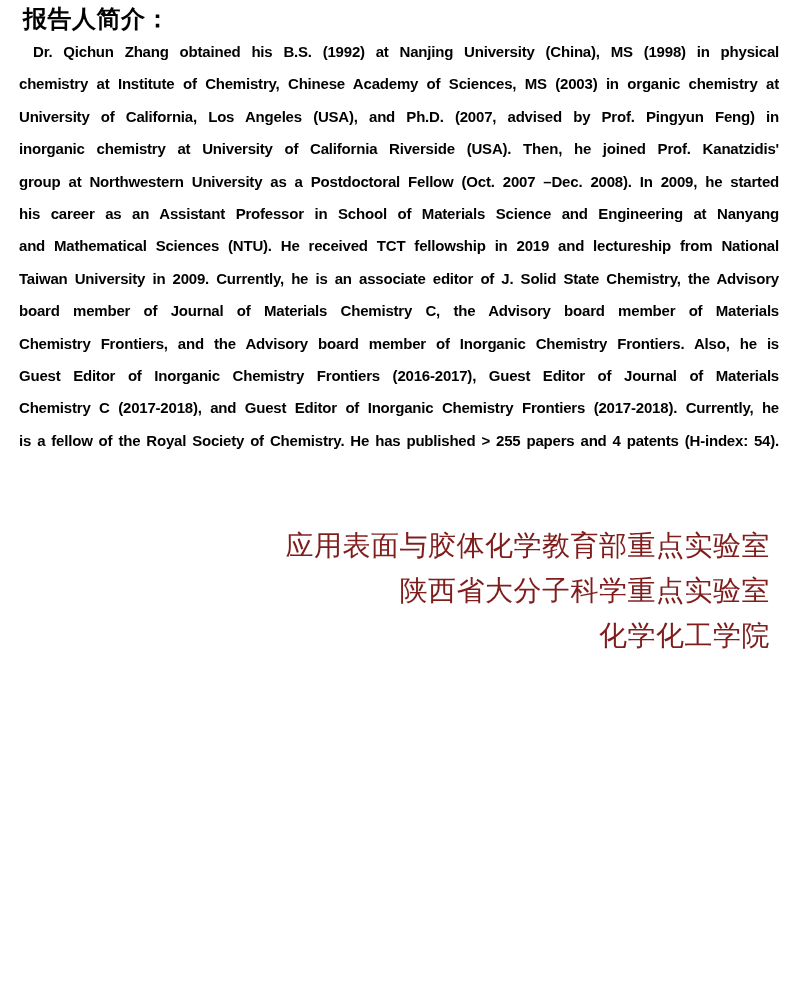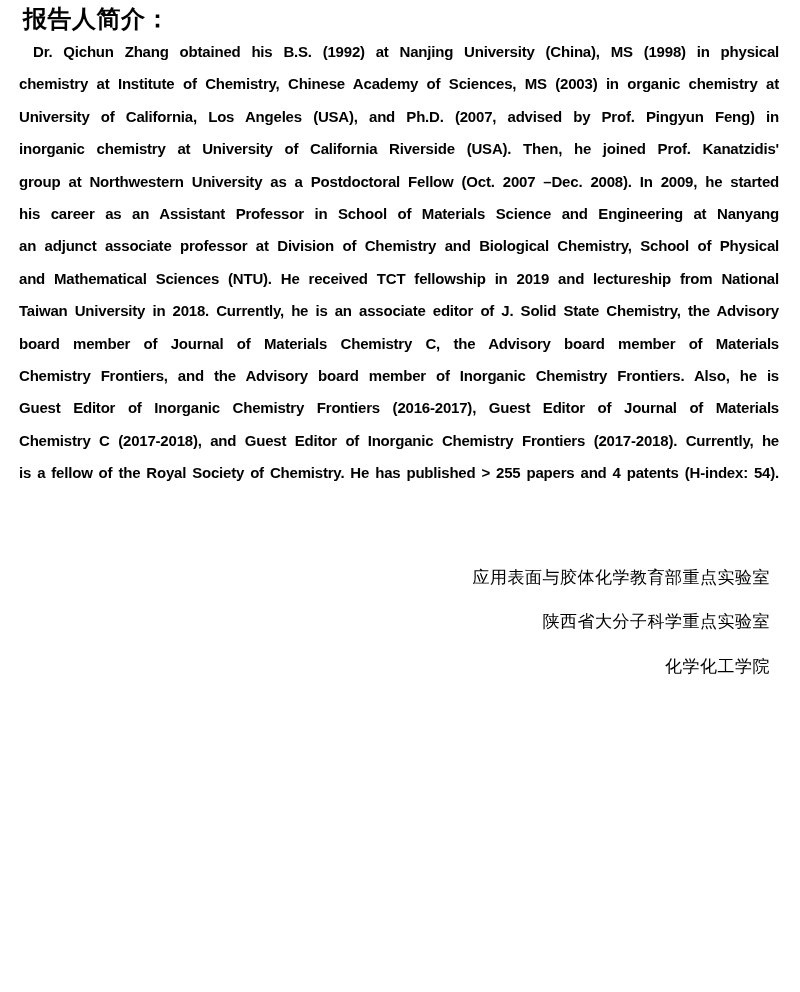--- a/index.html
+++ b/index.html
@@ -41,45 +41,44 @@
   }
   .bio-line.first {
     text-indent: 14px;
   }
   .affiliations {
     margin: 67px 0 0 19px;
     width: 751px;
     text-align: right;
   }
   .affil-line {
-    font-family: Liberation Mono, monospace;
+    font-family: Liberation Sans, sans-serif;
     font-weight: 400;
-    font-size: 17px;
+    font-size: 28px;
     line-height: 44.7px;
     letter-spacing: 0.5px;
-    color: #000000;
+    color: #7f1d1d;
   }
 </style>
 </head>
 <body>
 
 <div class="page">
 
   <h1 class="doc-title">报告人简介：</h1>
 
   <div class="bio">
     <div class="bio-line first">Dr. Qichun Zhang obtained his B.S. (1992) at Nanjing University (China), MS (1998) in physical</div>
     <div class="bio-line">chemistry at Institute of Chemistry, Chinese Academy of Sciences, MS (2003) in organic chemistry at</div>
     <div class="bio-line">University of California, Los Angeles (USA), and Ph.D. (2007, advised by Prof. Pingyun Feng) in</div>
     <div class="bio-line">inorganic chemistry at University of California Riverside (USA). Then, he joined Prof. Kanatzidis'</div>
     <div class="bio-line">group at Northwestern University as a Postdoctoral Fellow (Oct. 2007 –Dec. 2008). In 2009, he started</div>
     <div class="bio-line">his career as an Assistant Professor in School of Materials Science and Engineering at Nanyang</div>
-    <div class="bio-line">an adjunct associate professor at Division of Chemistry and Biological Chemistry, School of Physical</div>
     <div class="bio-line">and Mathematical Sciences (NTU). He received TCT fellowship in 2019 and lectureship from National</div>
-    <div class="bio-line">Taiwan University in 2018. Currently, he is an associate editor of J. Solid State Chemistry, the Advisory</div>
+    <div class="bio-line">Taiwan University in 2009. Currently, he is an associate editor of J. Solid State Chemistry, the Advisory</div>
     <div class="bio-line">board member of Journal of Materials Chemistry C, the Advisory board member of Materials</div>
     <div class="bio-line">Chemistry Frontiers, and the Advisory board member of Inorganic Chemistry Frontiers. Also, he is</div>
     <div class="bio-line">Guest Editor of Inorganic Chemistry Frontiers (2016-2017), Guest Editor of Journal of Materials</div>
     <div class="bio-line">Chemistry C (2017-2018), and Guest Editor of Inorganic Chemistry Frontiers (2017-2018). Currently, he</div>
     <div class="bio-line">is a fellow of the Royal Society of Chemistry. He has published &gt; 255 papers and 4 patents (H-index: 54).</div>
   </div>
 
   <div class="affiliations">
     <div class="affil-line">应用表面与胶体化学教育部重点实验室</div>
     <div class="affil-line">陕西省大分子科学重点实验室</div>

